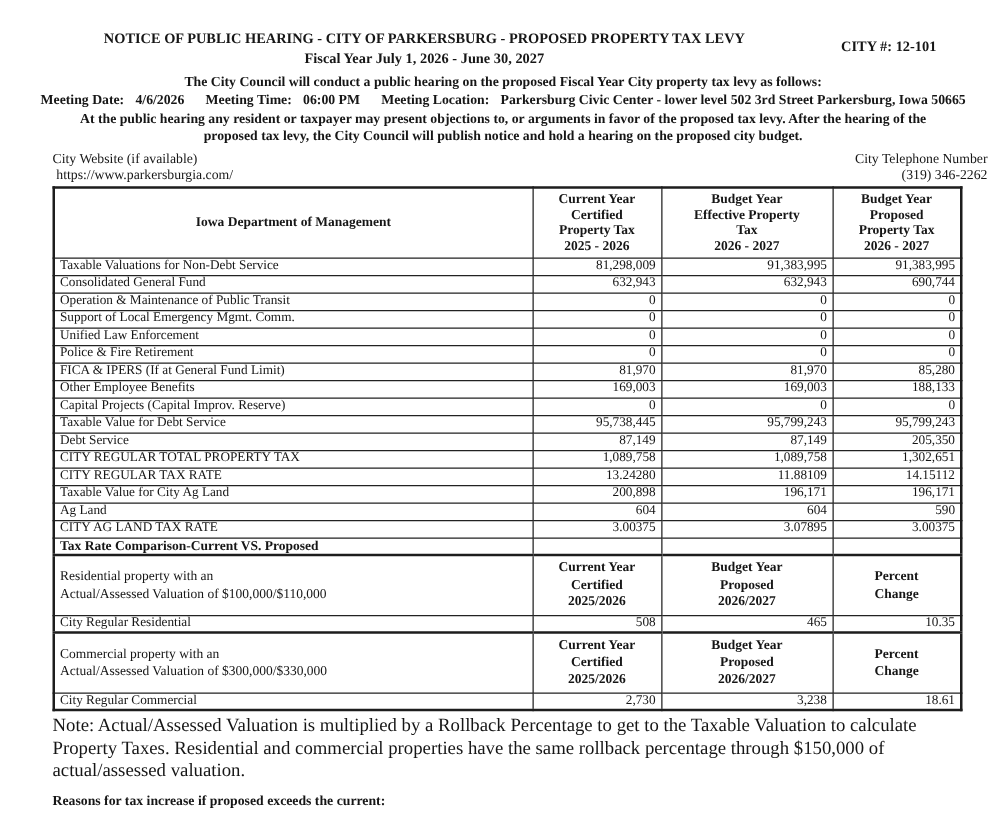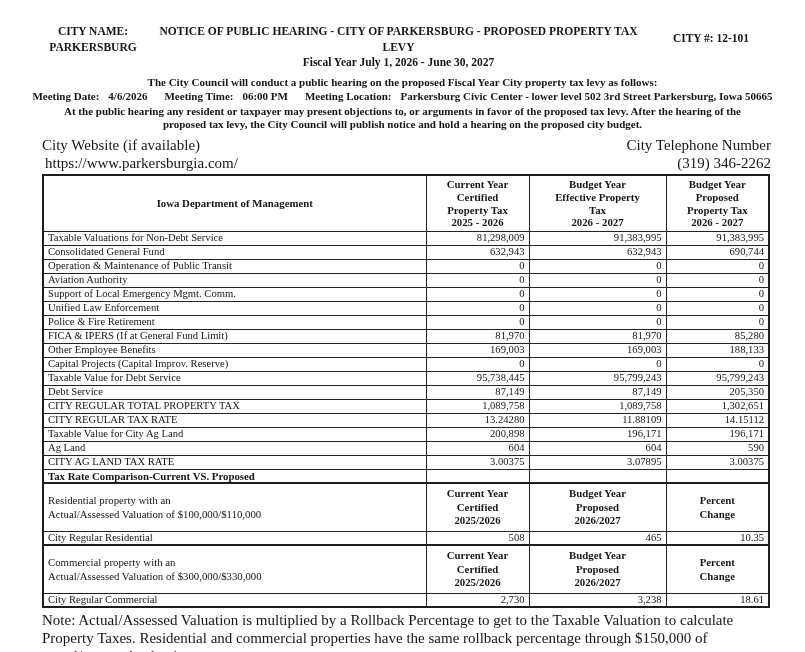--- a/index.html
+++ b/index.html
@@ -19,21 +19,21 @@
 
   
   .intro-announcement { text-align:center; font-weight:bold; font-size:11px; margin-top:5px; }
   .meeting-line { text-align:center; font-weight:bold; font-size:11px; margin-top:2px; white-space:nowrap; }
   .meeting-line .lab { margin-right:9px; }
   .meeting-line .val { margin-right:17px; }
   .meeting-line .val:last-child { margin-right:0; }
   .hearing-note { text-align:center; font-weight:bold; font-size:11px; line-height:1.25; margin:3px 42px 0 42px; }
 
   
-  .contact-row { display:flex; justify-content:space-between; font-size:15px; line-height:1.2; margin:4px 34px 0 42px; }
+  .contact-row { display:flex; justify-content:space-between; font-size:11px; line-height:1.2; margin:4px 15px 0 42px; }
   .contact-left div:nth-child(2) { padding-left:3px; }
   .contact-right { text-align:right; }
 
   
   table { border-collapse:collapse; margin:2px 0 0 42px; width:726px; table-layout:fixed; border:2px solid #1d1d1d; }
   col.c1 { width:383px; } col.c2 { width:103px; } col.c3 { width:137px; } col.c4 { width:103px; }
   th, td { border:1px solid #222; overflow:hidden; }
   thead th { font-size:10.8px; font-weight:bold; text-align:center; line-height:1.18; padding:2px 2px; vertical-align:middle; }
   tbody td { font-size:10.6px; height:14px; line-height:12px; padding:0 4px; vertical-align:middle; }
   td.lbl { text-align:left; }
@@ -46,24 +46,20 @@
   
   .note { font-size:15px; line-height:1.2; margin:3px 30px 0 42px; }
   .reasons-heading { font-weight:bold; font-size:11px; margin:9px 30px 0 42px; }
 </style>
 </head>
 <body>
 
 <div class="page">
 
   <div class="top-header">
-    <div class="city-name-block">
-      <div>CITY NAME:</div>
-      <div>PARKERSBURG</div>
-    </div>
     <div class="title-block">
       <div>NOTICE OF PUBLIC HEARING - CITY OF PARKERSBURG - PROPOSED PROPERTY TAX LEVY</div>
       <div>Fiscal Year July 1, 2026 - June 30, 2027</div>
     </div>
     <div class="city-num-block">CITY #: 12-101</div>
   </div>
 
   <div class="intro-announcement">The City Council will conduct a public hearing on the proposed Fiscal Year City property tax levy as follows:</div>
   <div class="meeting-line">
     <span class="lab">Meeting Date:</span><span class="val">4/6/2026</span><span class="lab">Meeting Time:</span><span class="val">06:00 PM</span><span class="lab">Meeting Location:</span><span class="val">Parkersburg Civic Center - lower level 502 3rd Street Parkersburg, Iowa 50665</span>
@@ -124,26 +120,20 @@
           <td class="num">632,943</td>
           <td class="num">690,744</td>
         </tr>
       <tr>
           <td class="lbl">Operation &amp; Maintenance of Public Transit</td>
           <td class="num">0</td>
           <td class="num">0</td>
           <td class="num">0</td>
         </tr>
       <tr>
-          <td class="lbl">Aviation Authority</td>
-          <td class="num">0</td>
-          <td class="num">0</td>
-          <td class="num">0</td>
-        </tr>
-      <tr>
           <td class="lbl">Support of Local Emergency Mgmt. Comm.</td>
           <td class="num">0</td>
           <td class="num">0</td>
           <td class="num">0</td>
         </tr>
       <tr>
           <td class="lbl">Unified Law Enforcement</td>
           <td class="num">0</td>
           <td class="num">0</td>
           <td class="num">0</td>

